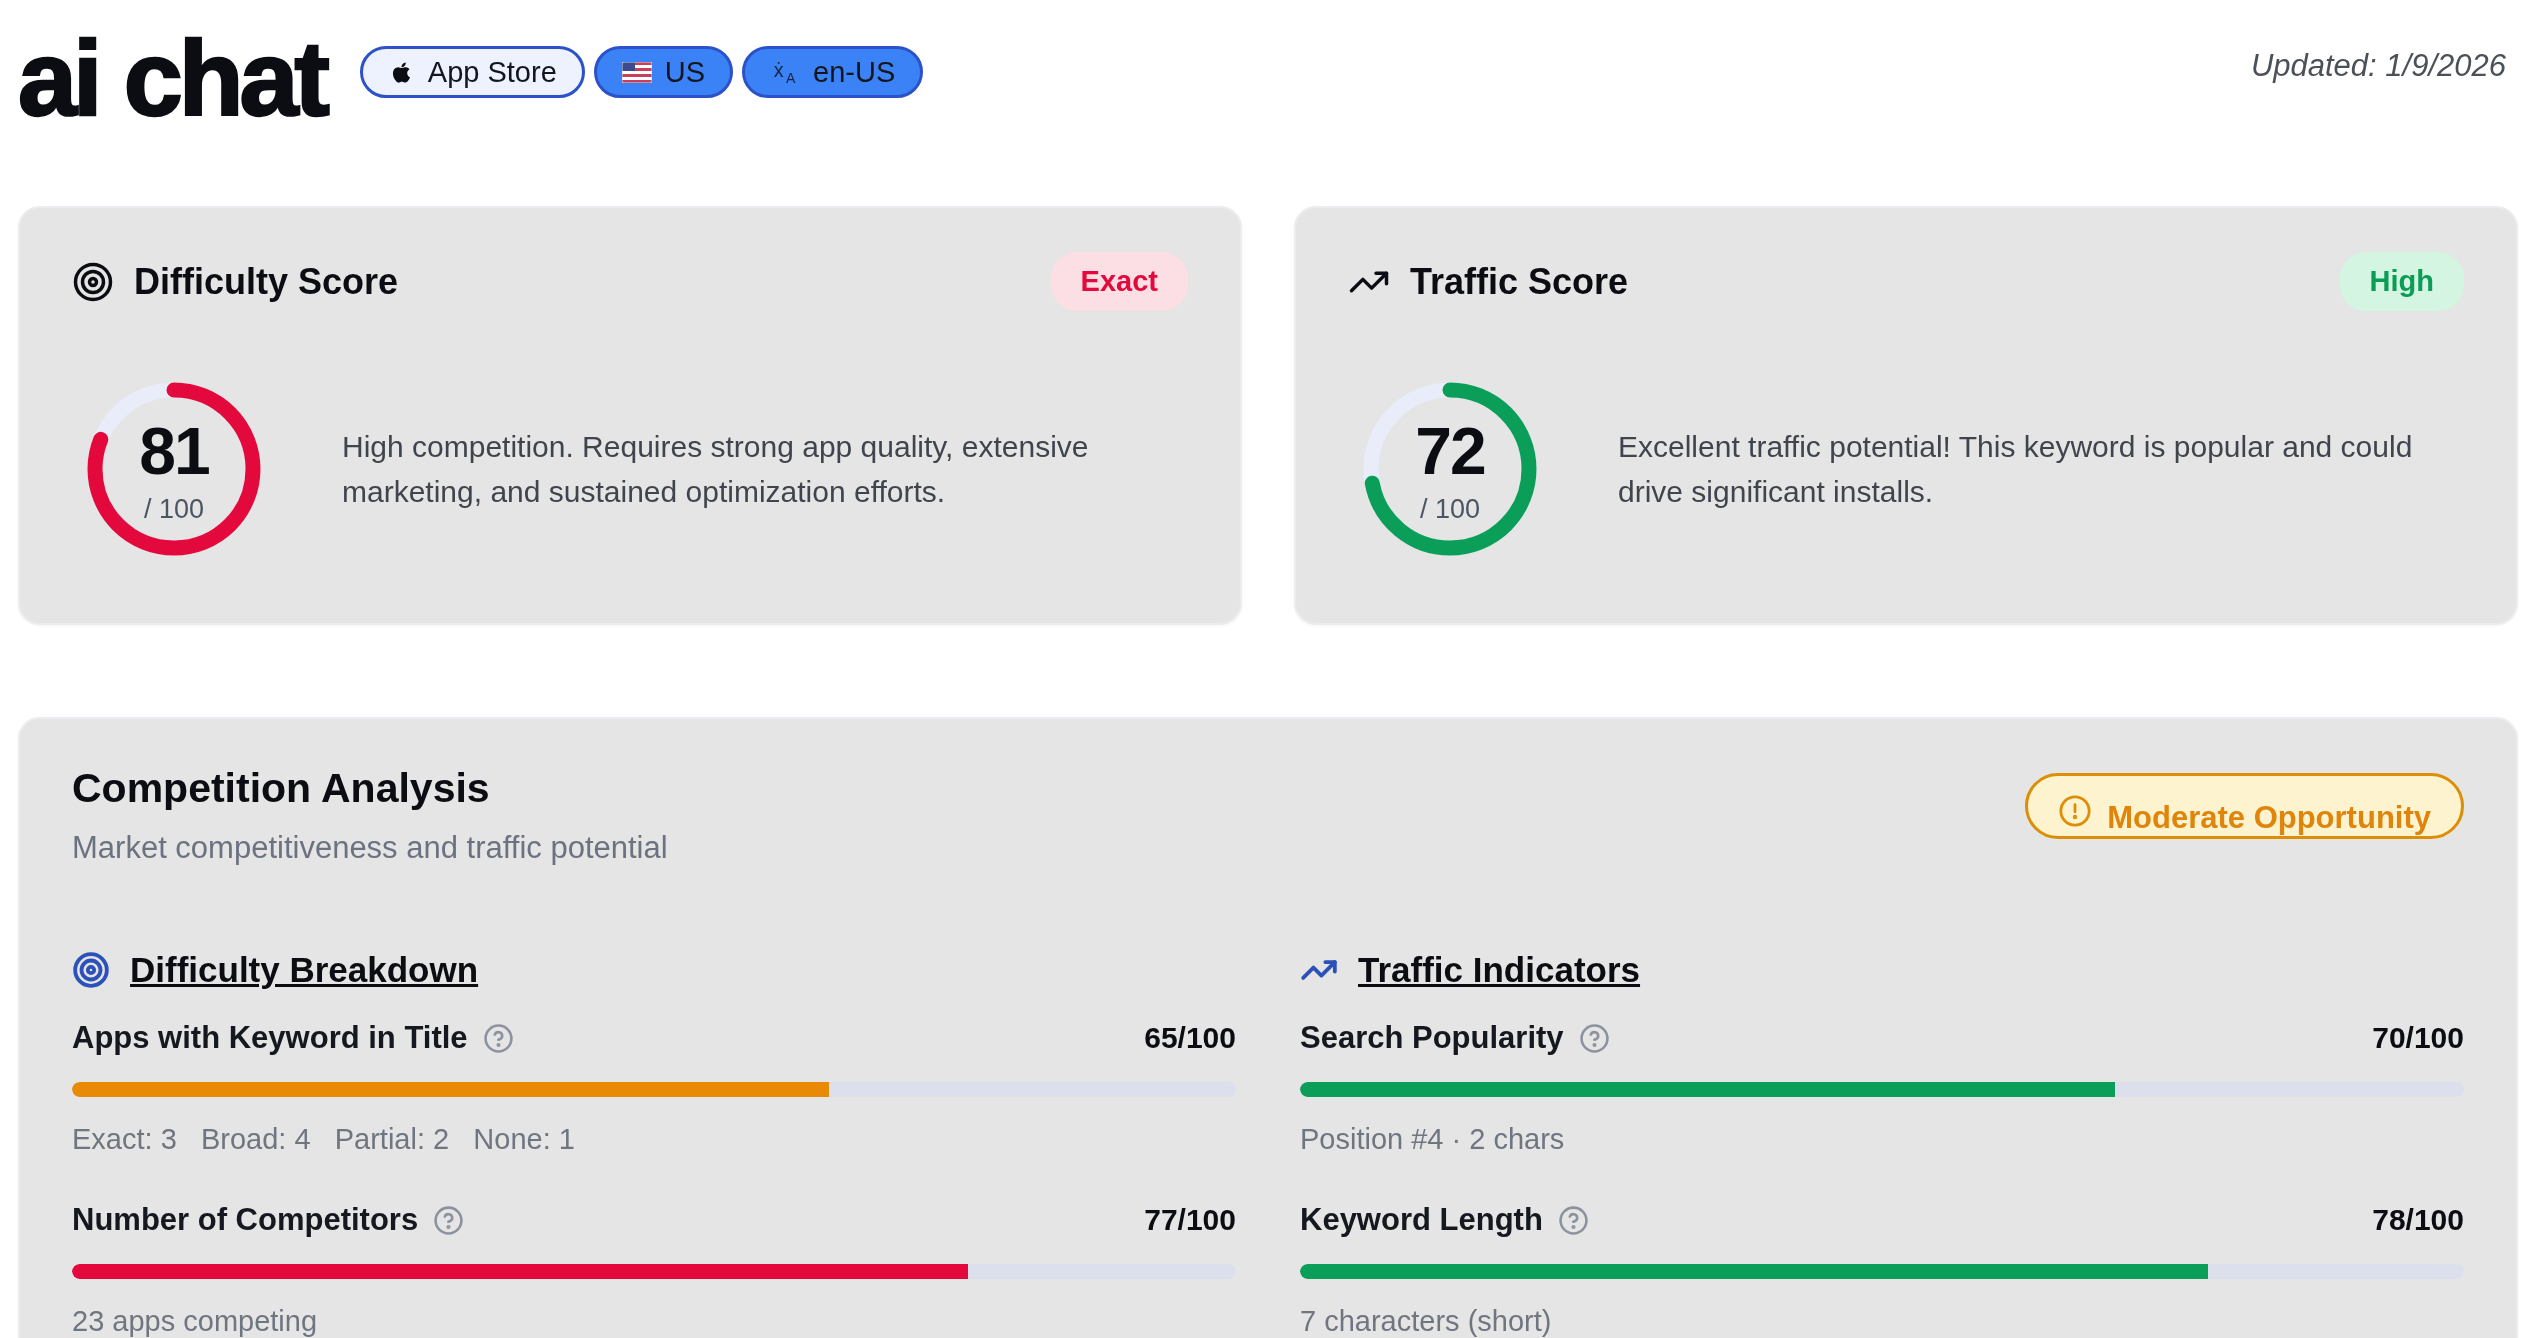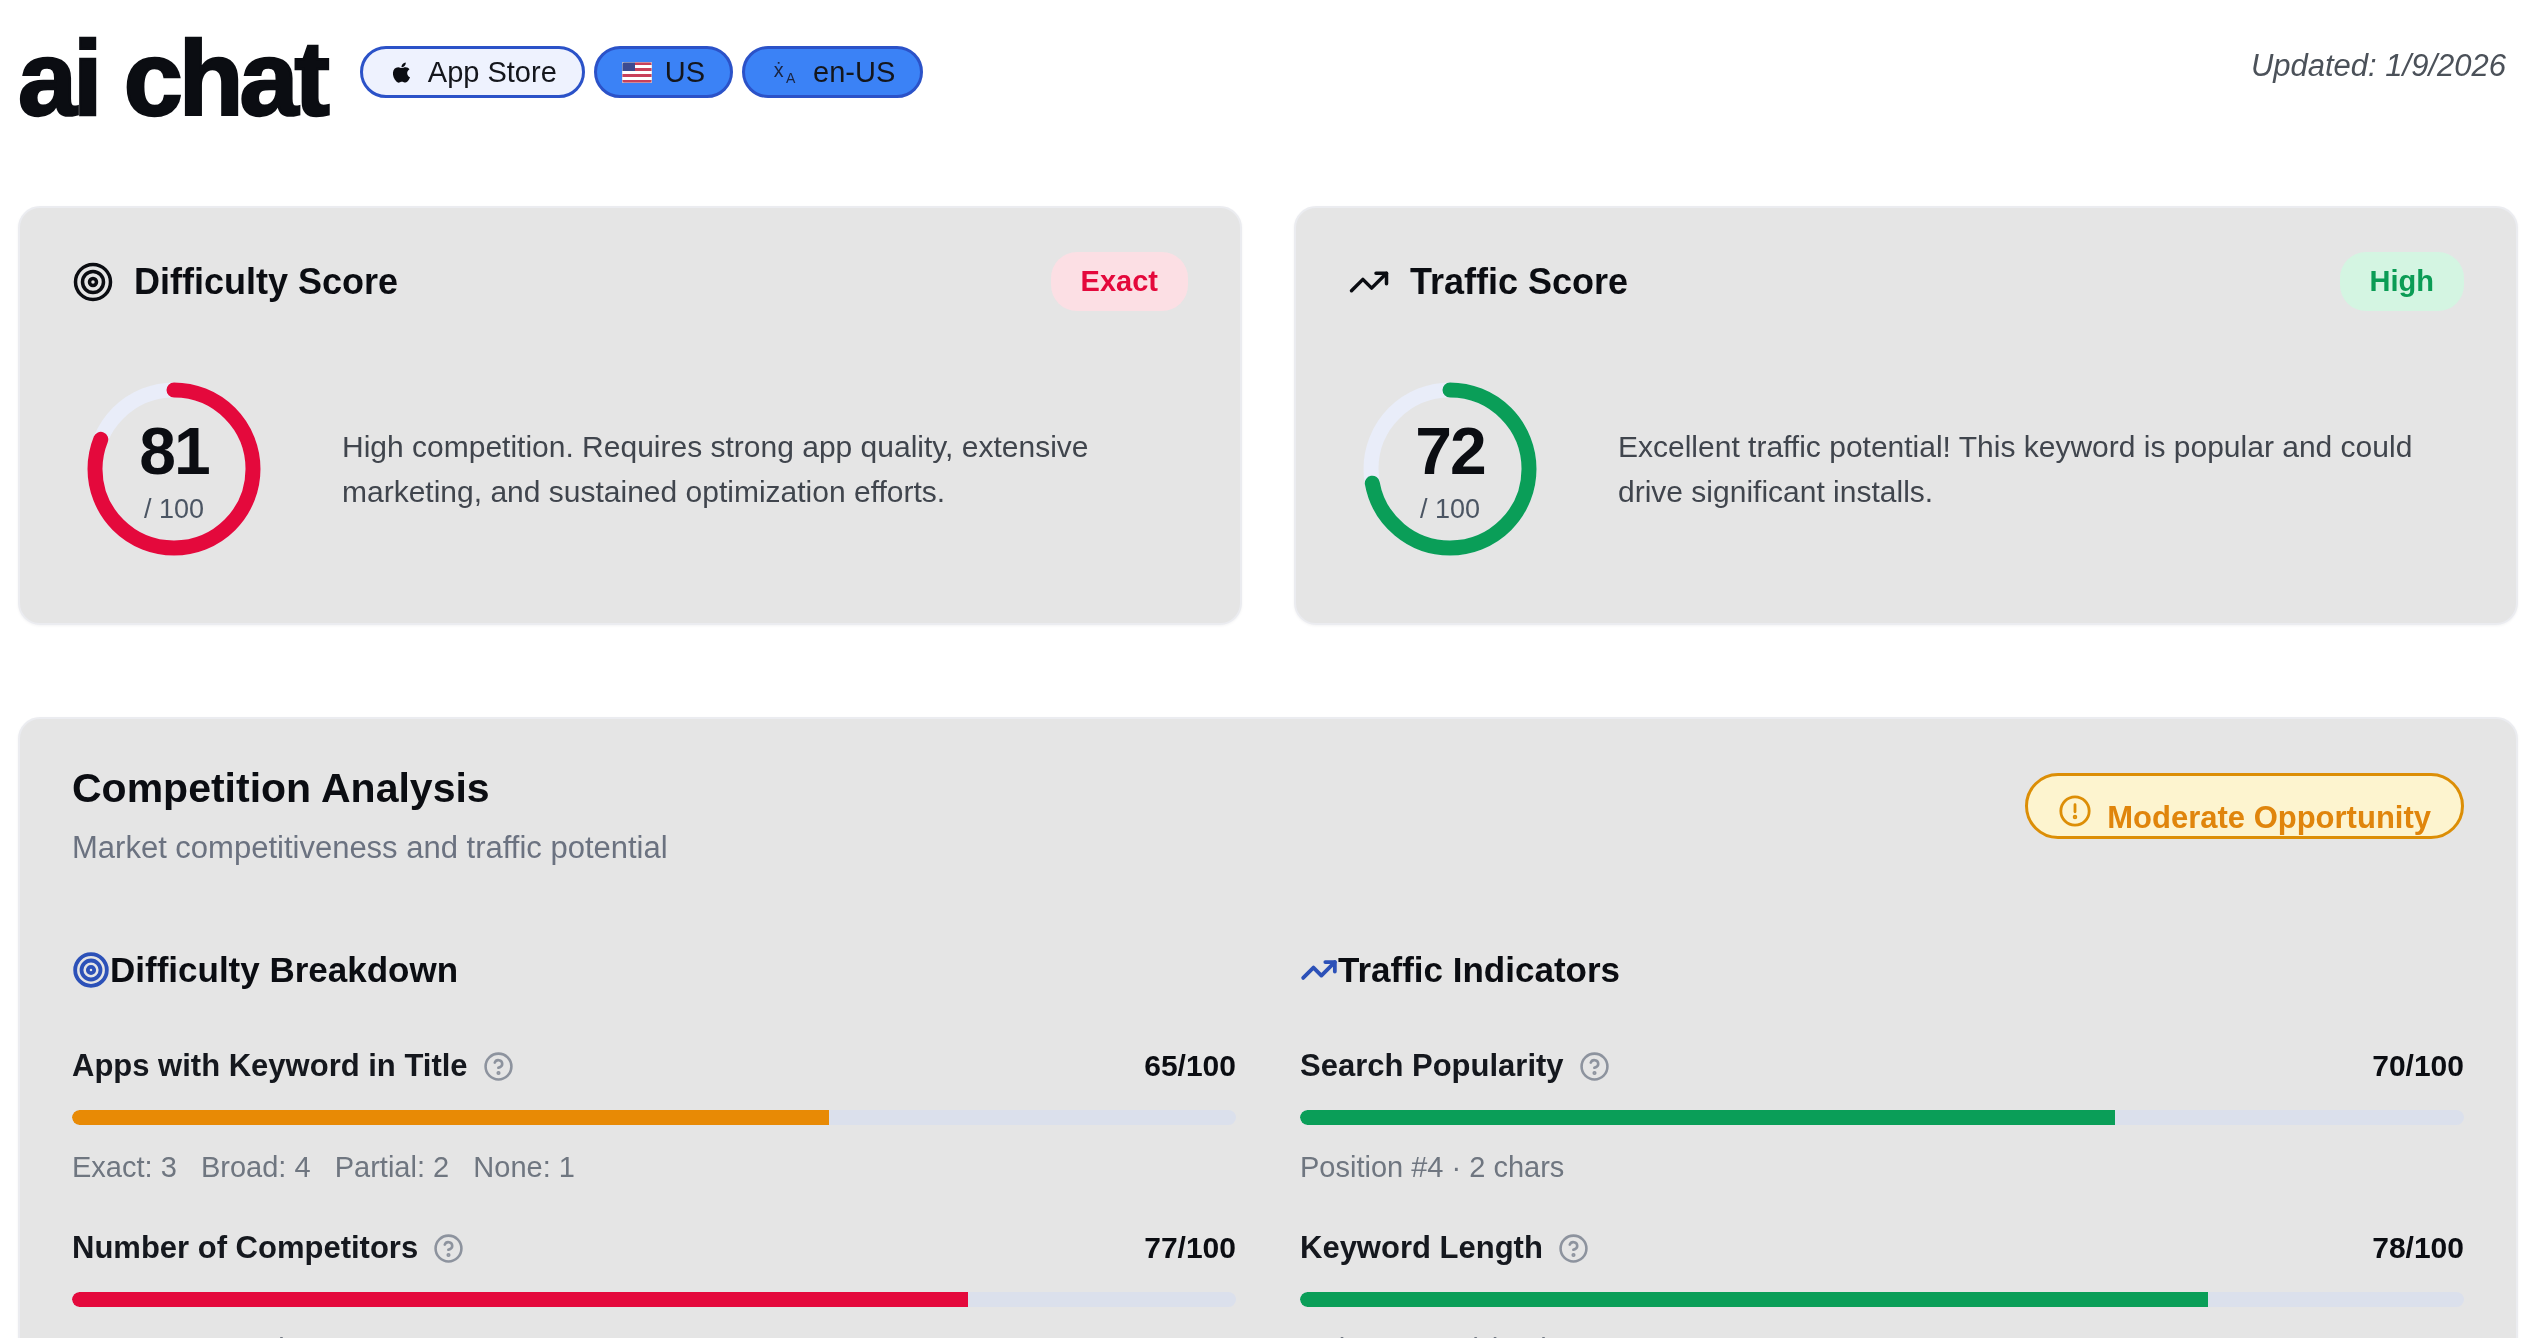--- a/index.html
+++ b/index.html
@@ -48,21 +48,21 @@
   .comp-titles h2 { font-size:41px; font-weight:bold; }
   .comp-sub { font-size:31px; color:#6b7280; margin-top:18px; }
   .comp-badges { display:flex; align-items:center; gap:28px; margin-top:8px; }
   .kei-chip { display:flex; align-items:center; gap:14px; height:62px; padding:0 27px;
     background:#e9eefb; border-radius:16px; font-size:31px; font-weight:bold; color:#13151a; }
   .opp-chip { display:flex; align-items:flex-end; gap:15px; height:66px; padding:0 30px;
     background:#fdf4cf; border:3px solid #dc8e06; border-radius:34px;
     font-size:31px; font-weight:bold; color:#e0850c; }
 
   .comp-columns { display:grid; grid-template-columns:1fr 1fr; gap:64px; margin-top:84px; }
-  .col-head { display:flex; align-items:center; margin-bottom:58px; }
+  .col-head { display:flex; align-items:center; gap:20px; margin-bottom:30px;text-decoration:underline; }
   .col-head h3 { font-size:35px; font-weight:bold; }
   .col-icon { width:38px; height:38px; color:#2c51b8; }
 
   .metric { margin-bottom:46px; }
   .metric-top { display:flex; justify-content:space-between; align-items:center; }
   .metric-label-wrap { display:flex; align-items:center; gap:15px; }
   .metric-label { font-size:31px; font-weight:bold; color:#15181e; }
   .help-icon { width:31px; height:31px; color:#8d939e; cursor:pointer; }
   .metric-value { font-size:30px; font-weight:bold; color:#0b0d12;margin-left:16px; }
   .bar { margin-top:26px; height:15px; background:#dbe0ec; border-radius:10px; overflow:hidden; }

